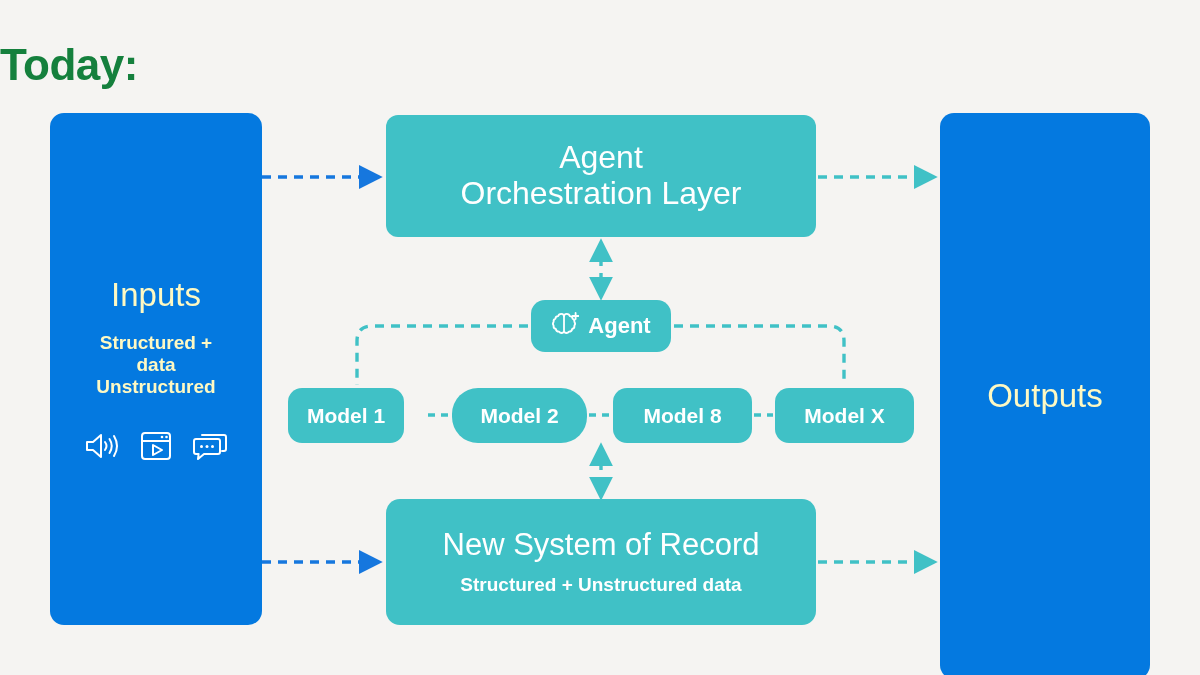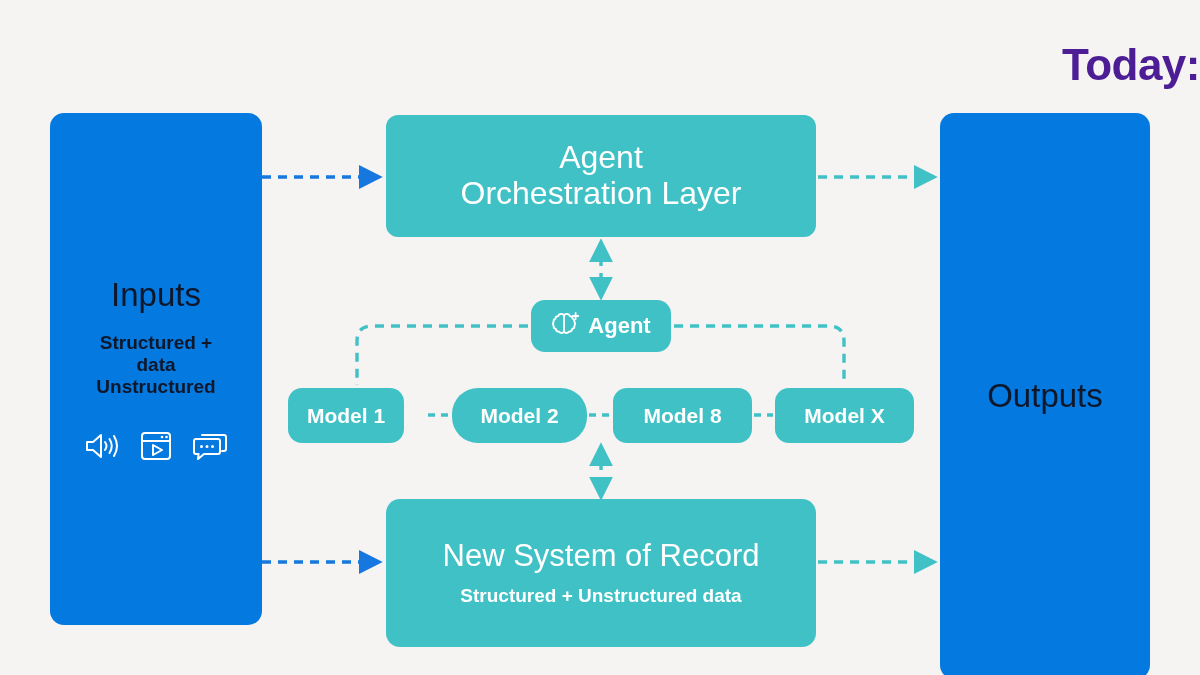--- a/index.html
+++ b/index.html
@@ -15,33 +15,33 @@
     font-family: "Liberation Sans", sans-serif;
     overflow: hidden;
   }
 
   
   #page-title {
     position: absolute;
     left: 0;
     top: 40px;
     width: 1200px;
-    text-align: right;
+    text-align: left;
     font-size: 44px;
     font-weight: bold;
-    color: #4c1d95;
+    color: #15803d;
     letter-spacing: -0.5px;
   }
 
   
   .side-panel {
     position: absolute;
     background: #0479E0;
     border-radius: 14px;
-    color: #0f172a;
+    color: #fef9c3;
     display: flex;
     flex-direction: column;
     align-items: center;
     justify-content: center;
   }
   #inputs-panel {
     left: 50px;
     top: 113px;
     width: 212px;
     height: 512px;
@@ -94,21 +94,21 @@
   }
   #orchestration-box .box-title {
     font-size: 32px;
     line-height: 1.12;
     font-weight: 400;
   }
   #record-box {
     left: 386px;
     top: 499px;
     width: 430px;
-    height: 148px;
+    height: 126px;
     border-radius: 14px;
   }
   #record-box .box-title {
     font-size: 31px;
     font-weight: 400;
     line-height: 1.1;
   }
   #record-box .box-sub {
     font-size: 19px;
     font-weight: bold;

